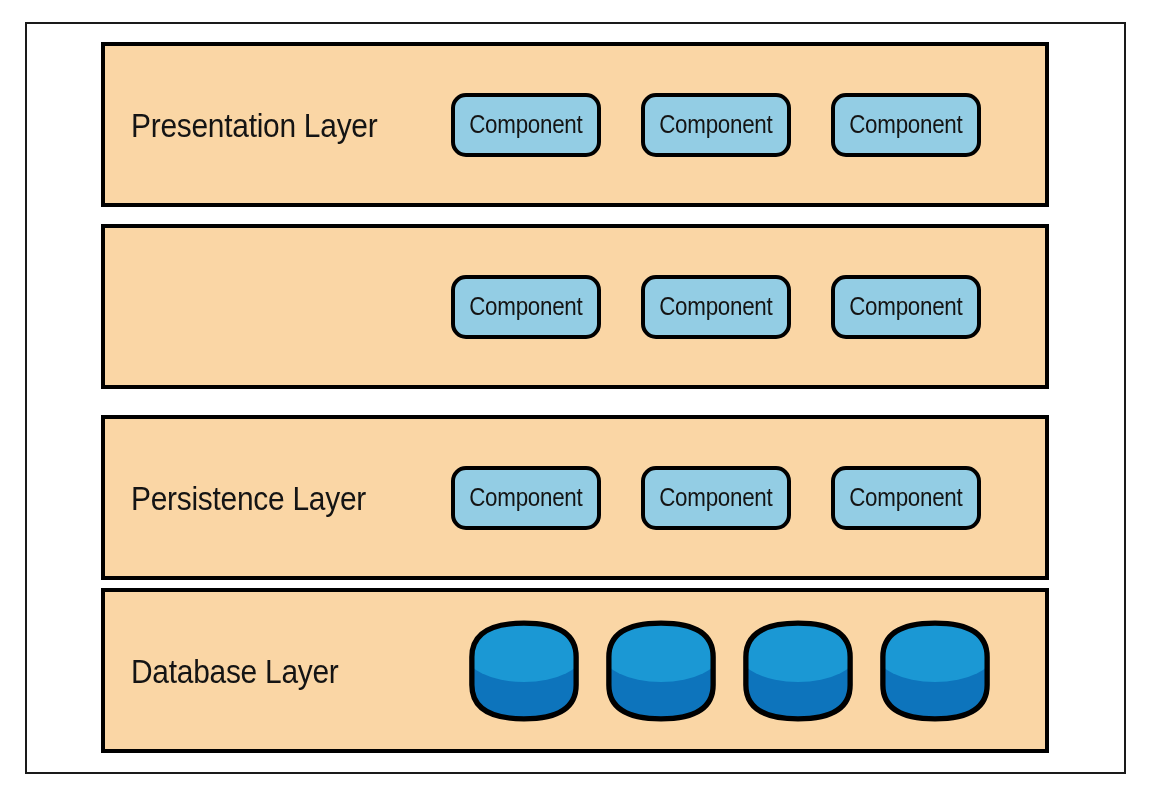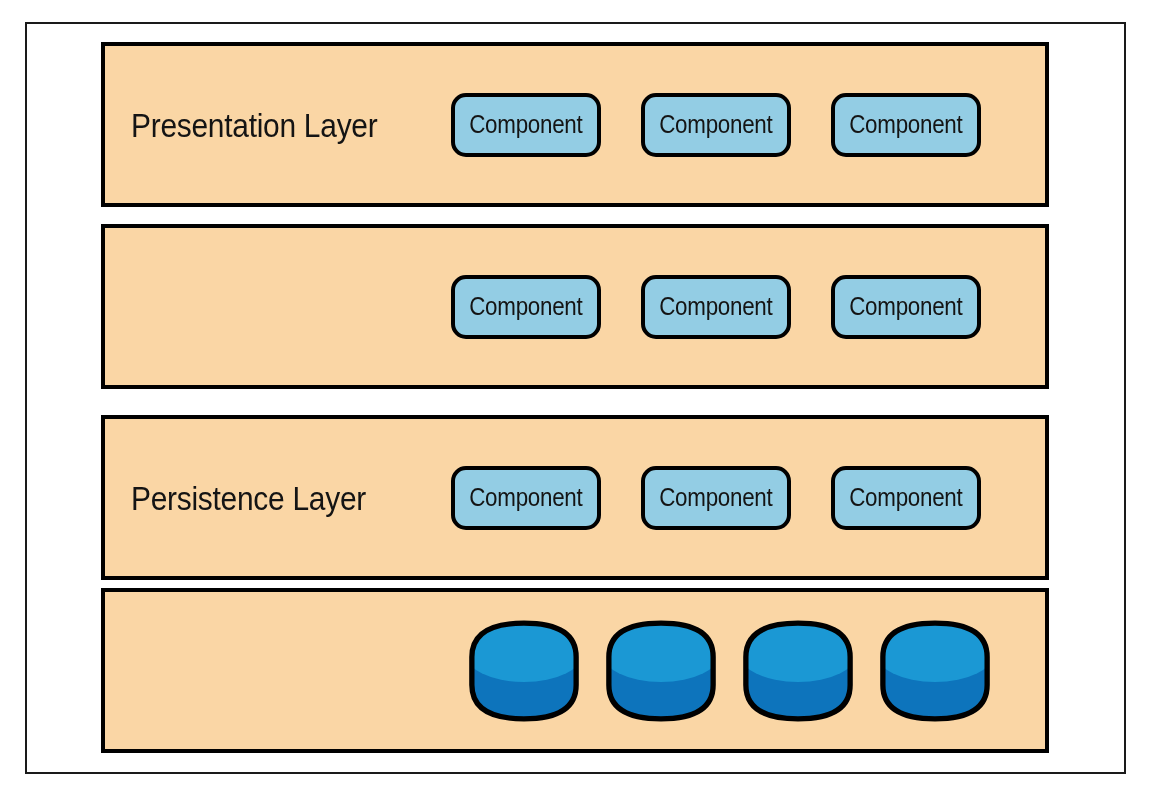--- a/index.html
+++ b/index.html
@@ -147,20 +147,23 @@
         <div class="component-box">
           <span>Component</span>
         </div>
         <div class="component-box">
           <span>Component</span>
         </div>
       </div>
     </div>
 
     <div class="layer layer-database">
+      <div class="layer-label">
+        <span>Database Layer</span>
+      </div>
       <div class="db-row">
         <svg class="db-cylinder" viewBox="0 0 116 107" aria-hidden="true">
           <defs></defs>
           <clipPath id="cyl-clip-a">
               <path d="M4,39 Q4,4 58,4 Q112,4 112,39 L112,68 Q112,103 58,103 Q4,103 4,68 Z"></path>
             </clipPath>
           <path class="db-body-fill" d="M4,39 Q4,4 58,4 Q112,4 112,39 L112,68 Q112,103 58,103 Q4,103 4,68 Z"></path>
           <ellipse class="db-top-fill" cx="58" cy="34" rx="62" ry="31" clip-path="url(#cyl-clip-a)"></ellipse>
           <path class="db-outline" d="M4,39 Q4,4 58,4 Q112,4 112,39 L112,68 Q112,103 58,103 Q4,103 4,68 Z"></path>
         </svg>

